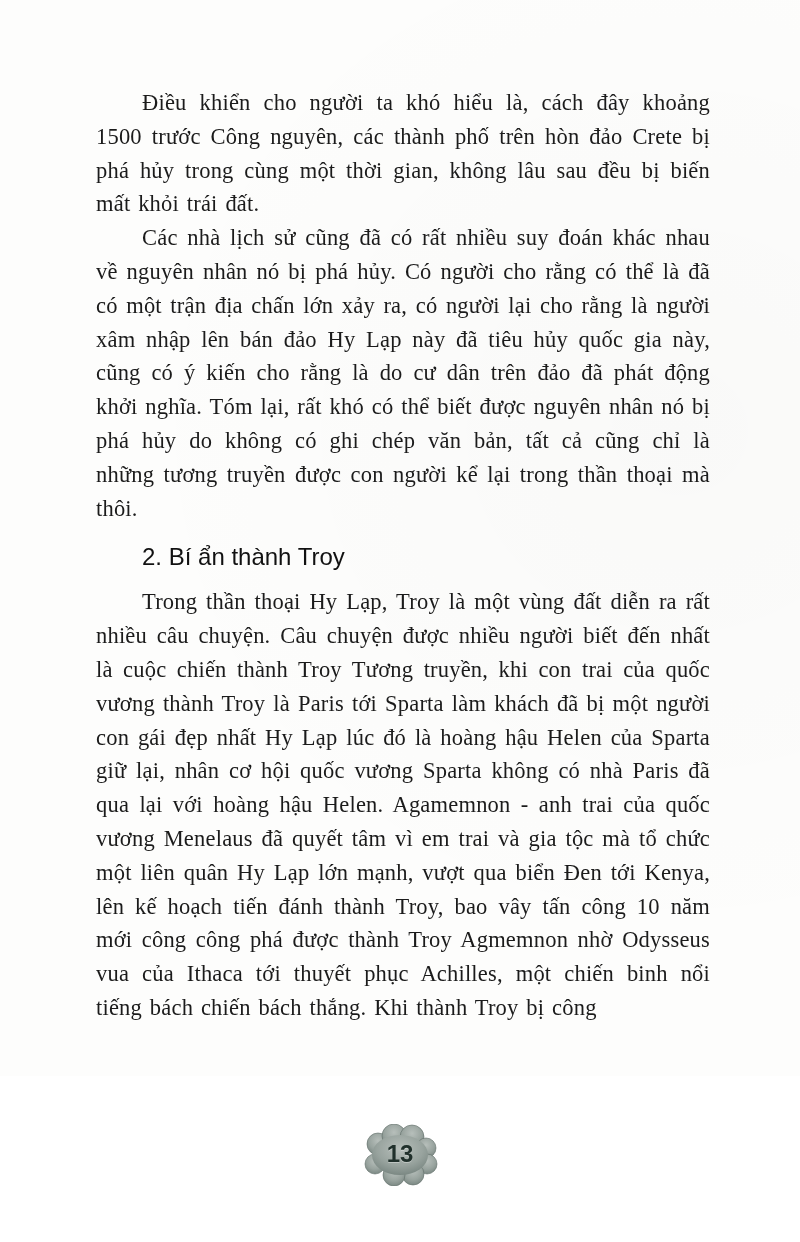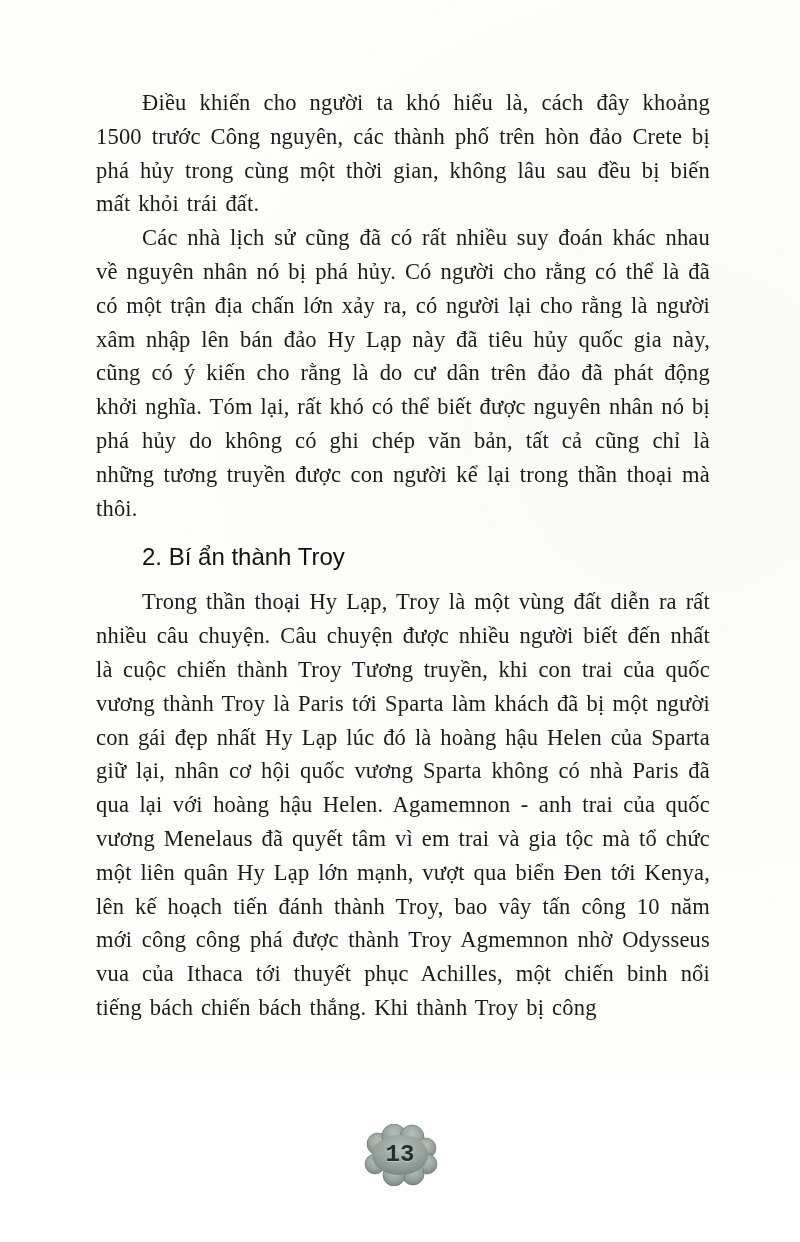--- a/index.html
+++ b/index.html
@@ -59,21 +59,21 @@
     top: 0;
     left: 0;
     width: 78px;
     height: 62px;
   }
   .page-number {
     position: absolute;
     top: 50%;
     left: 50%;
     transform: translate(-50%, -52%);
-    font-family: Liberation Mono, monospace;
+    font-family: Liberation Sans, sans-serif;
     font-size: 24px;
     font-weight: bold;
     color: #20302b;
     text-shadow: 0 1px 0 rgba(255,255,255,0.35);
   }
 </style>
 </head>
 <body>
 
 <div class="page">

